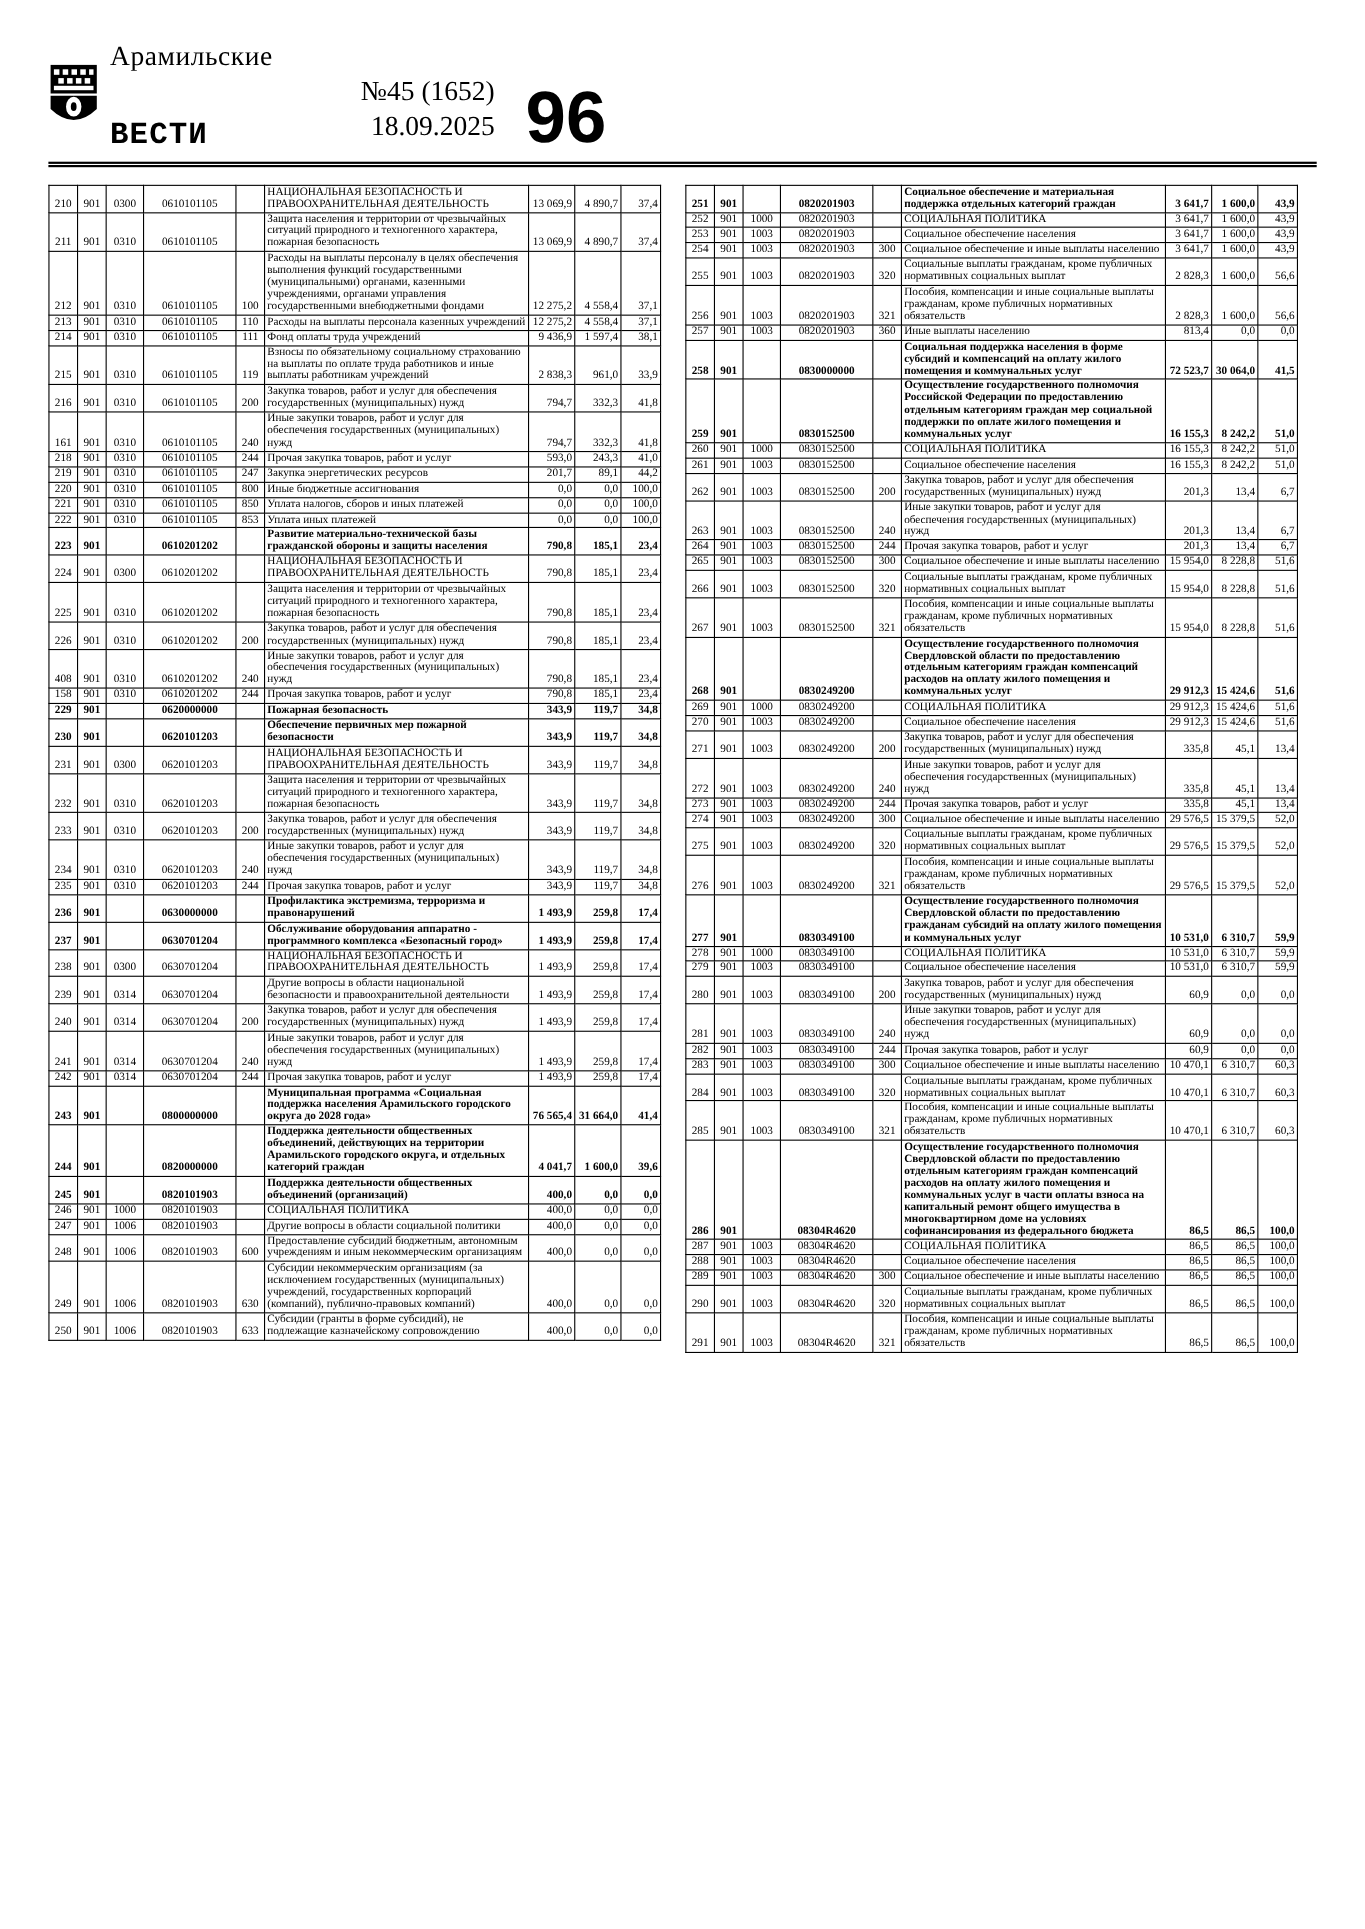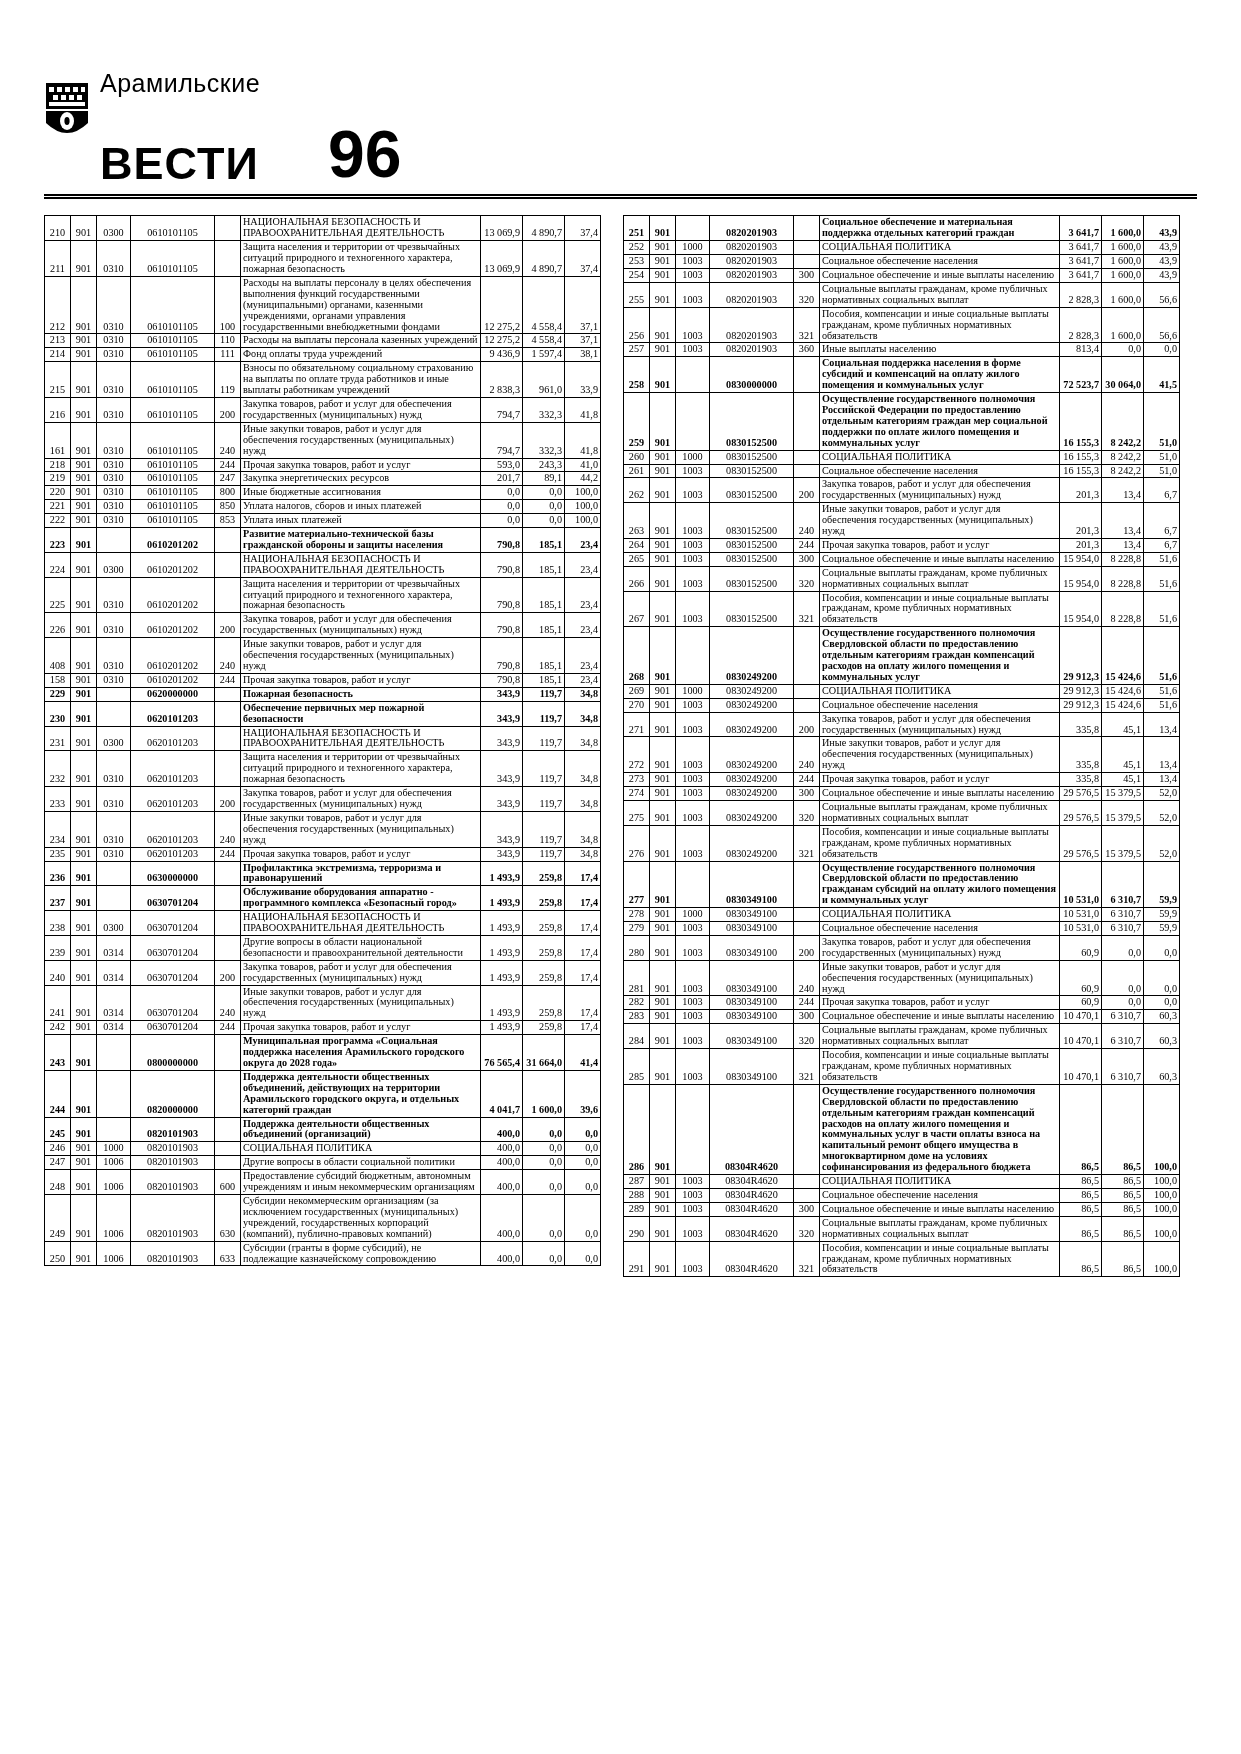--- a/index.html
+++ b/index.html
@@ -15,26 +15,26 @@
   
   .masthead {
     display:flex; align-items:flex-end;
     padding-top:40px; padding-bottom:6px;
     gap:14px;
   }
   .logo-block { display:flex; align-items:center; gap:10px; width:270px; flex:0 0 auto;}
   .crest { width:46px; height:62px; flex:0 0 auto; }
   .logo-text { line-height:0.92; }
   .logo-text .l1 {
-    font-family:Liberation Sans, sans-serif;
-    font-size:25px; letter-spacing:0.5px; font-weight:400;margin-top:32px;
+    font-family:Liberation Serif, serif;
+    font-size:25px; letter-spacing:0.5px; font-weight:400;
   }
   .logo-text .l2 {
-    font-family:Liberation Sans, sans-serif;
-    font-size:45px; font-weight:bold; letter-spacing:1px;margin-top:48px;
+    font-family:Liberation Mono, monospace;
+    font-size:28px; font-weight:bold; letter-spacing:1px;margin-top:48px;
   }
   .masthead-title {
     flex:1 1 auto;
     font-family:"Liberation Serif", serif;
     font-style:italic; font-weight:bold;
     font-size:55px;
     padding-left:42px;
     padding-bottom:4px;
   }
   .issue-block {
@@ -106,20 +106,24 @@
         </g>
         <path d="M2 30 H44 L44 42 Q23 62 2 42 Z" fill="#000"></path>
         <ellipse cx="23" cy="40" rx="7" ry="9" fill="#fff"></ellipse>
         <ellipse cx="23" cy="40" rx="2.6" ry="4" fill="#000"></ellipse>
       </svg>
       <div class="logo-text">
         <div class="l1">Арамильские</div>
         <div class="l2">ВЕСТИ</div>
       </div>
     </div>
+    <div class="issue-block">
+      <div>№45 (1652)</div>
+      <div>18.09.2025</div>
+    </div>
     <div class="page-number">96</div>
   </div>
 
   <div class="rule-double"></div>
 
   <div class="columns">
     <div class="col">
       <table class="budget">
         <tbody id="tbody-left">
             <tr>

